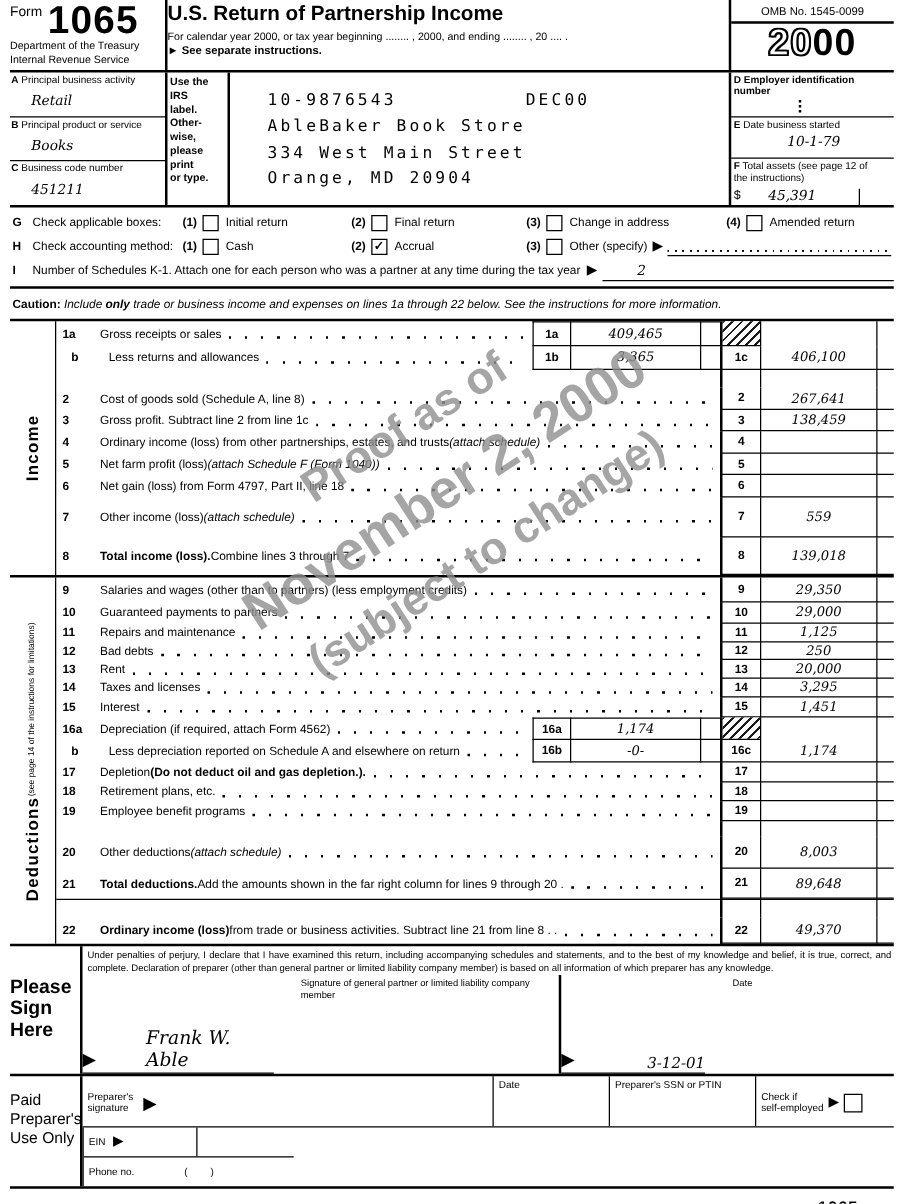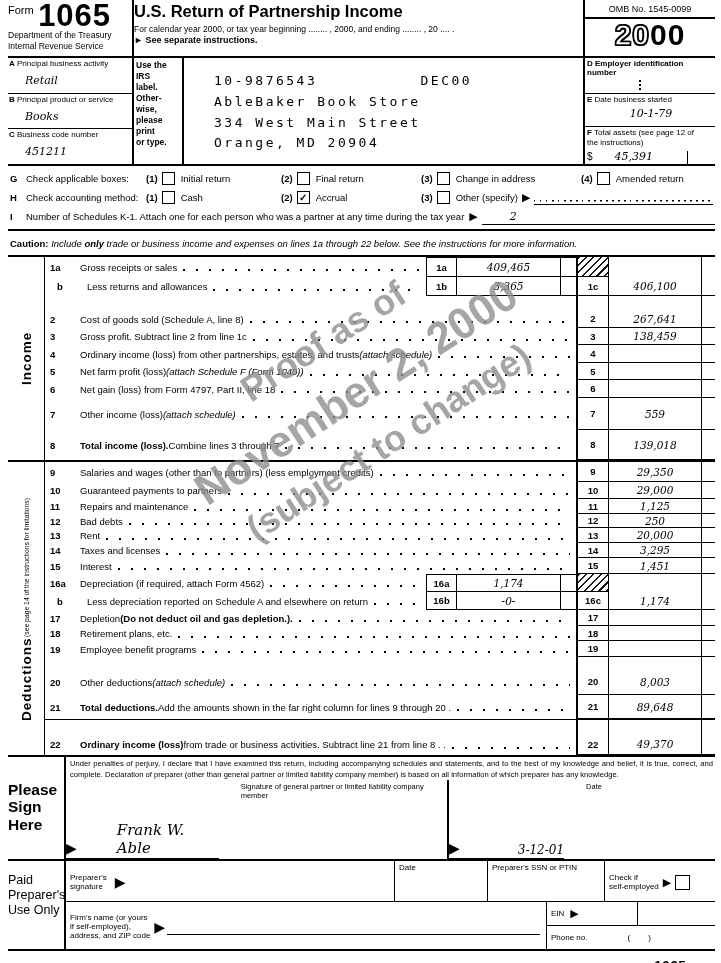--- a/index.html
+++ b/index.html
@@ -576,23 +576,20 @@
     <div class="prep-main">
       <div class="prow1">
         <div class="pcell psig"><span>Preparer's
 signature</span><span class="bigarr" style="margin-left:8px"></span></div>
         <div class="pcell pdate"><span>Date</span></div>
         <div class="pcell pssn"><span>Preparer's SSN or PTIN</span></div>
         <div class="pcell pcheck"><span>Check if
 self-employed</span><span class="arr" style="margin:0 4px"></span><span class="cb" style="width:13px;height:13px"></span></div>
       </div>
       <div class="prow2">
-        <div class="pcell pfirm"><span>Firm's name (or yours
-if self-employed),
-address, and ZIP code</span><span class="bigarr" style="margin-left:4px"></span><span class="firmline"></span></div>
         <div class="pright">
           <div class="pein">
               <span>EIN</span>
               <span class="arr" style="margin-left:6px"></span>
               <span class="vtick"></span>
             </div>
           <div class="pphone">
               <span>Phone no.</span>
               <span class="phoneval">(      )</span>
             </div>

